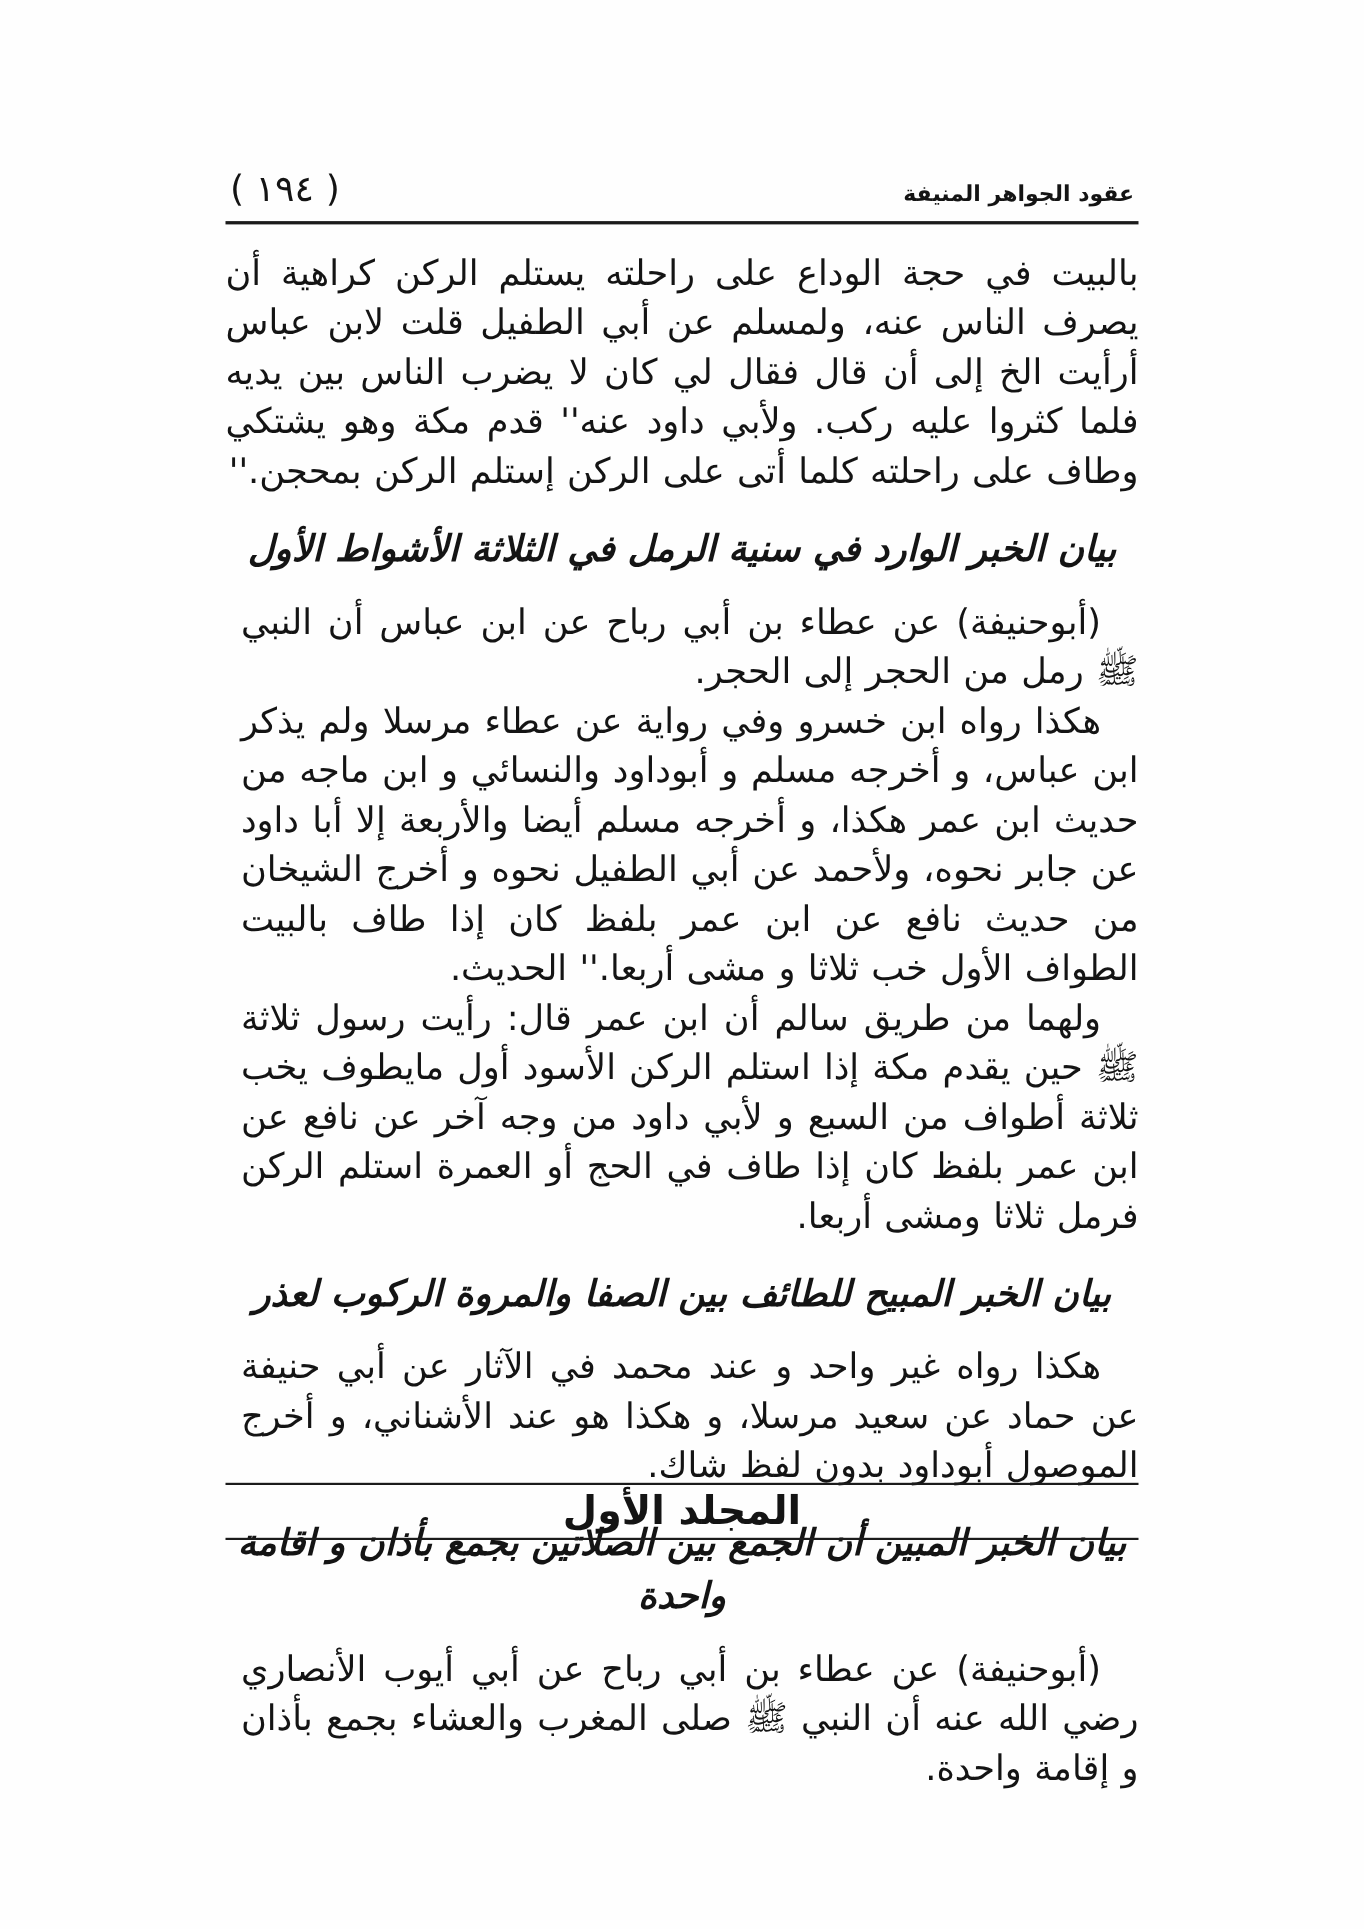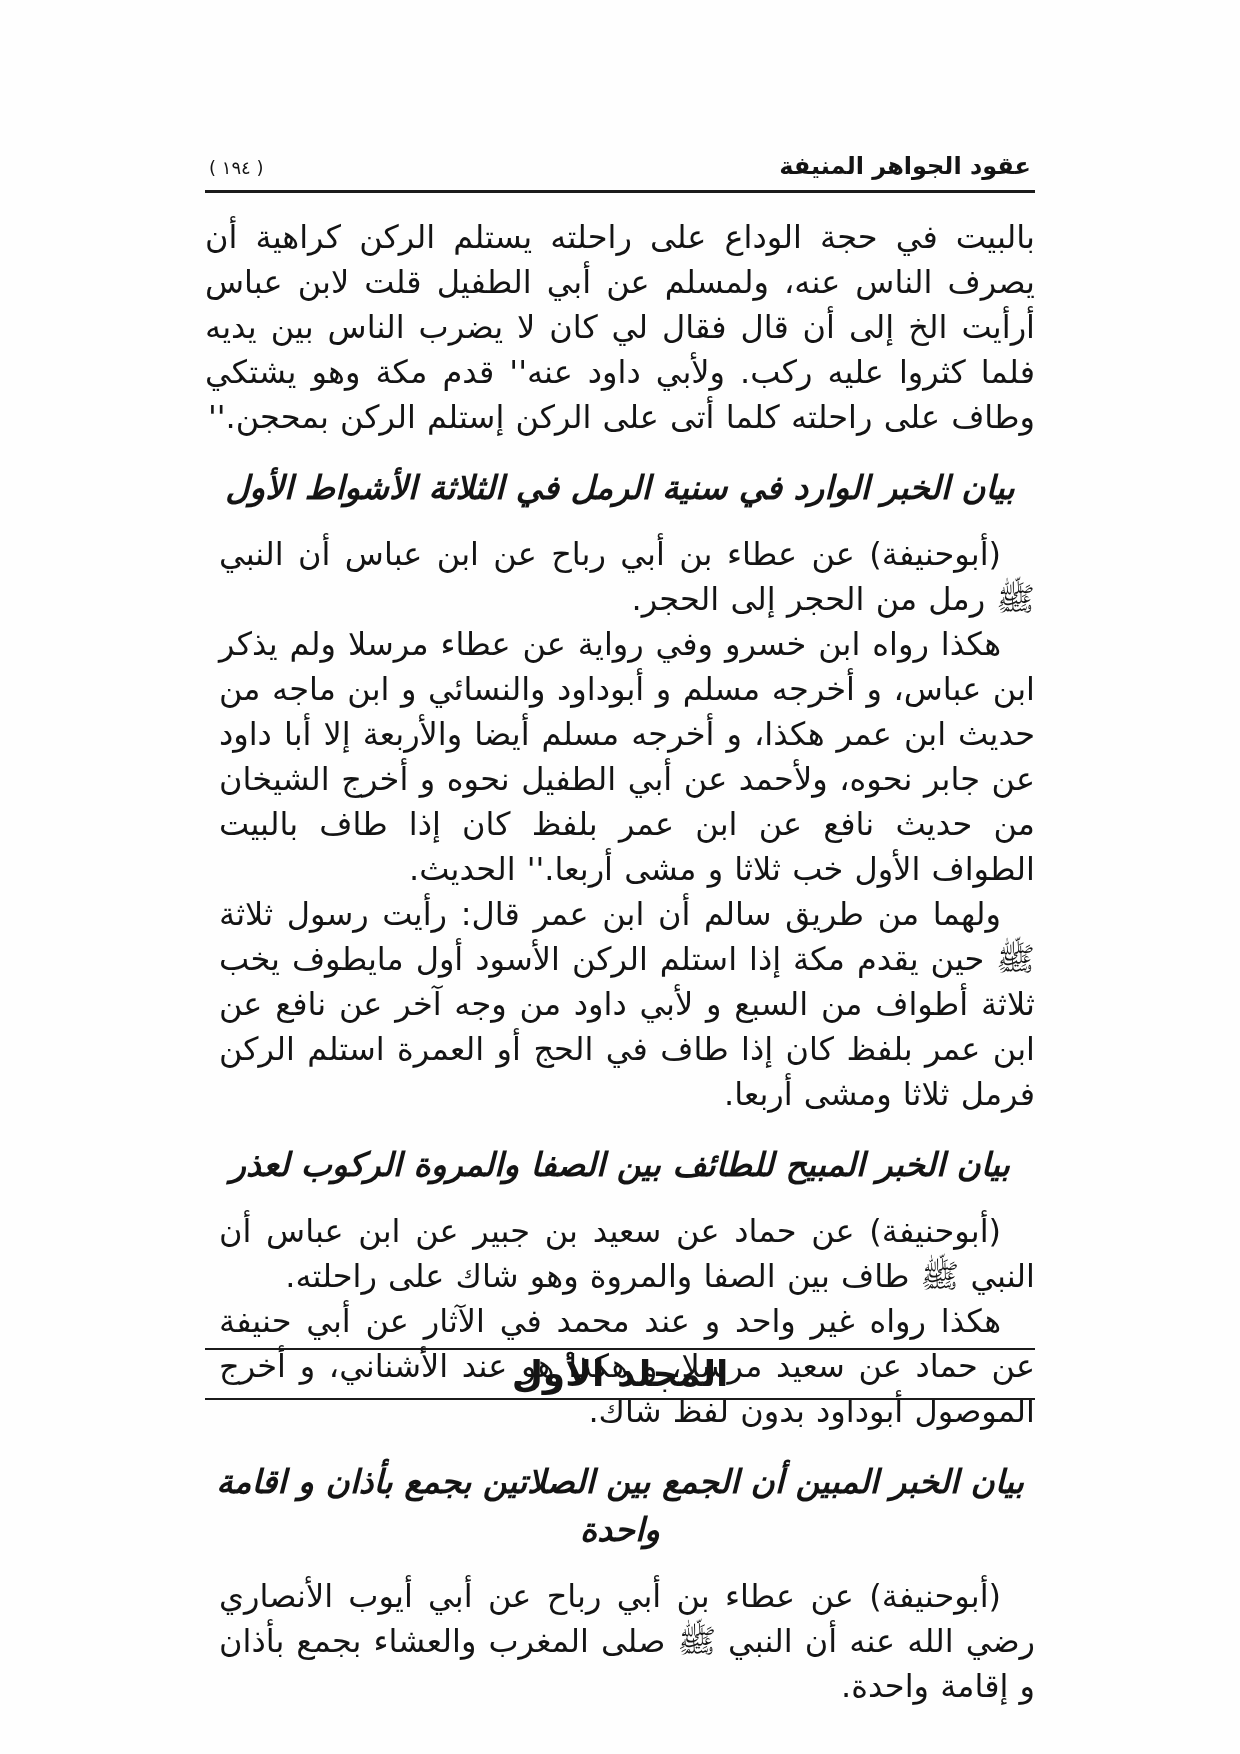--- a/index.html
+++ b/index.html
@@ -28,27 +28,27 @@
   }
 
   .page-header {
     display: flex;
     justify-content: space-between;
     align-items: baseline;
     padding: 0 4px 10px 4px;
   }
 
   .book-title {
-    font-size: 24px;
+    font-size: 20px;
     font-weight: bold;
     letter-spacing: 0.5px;
   }
 
   .page-number {
-    font-size: 18px;
+    font-size: 33px;
   }
 
   .header-rule {
     border-bottom: 3px solid #1b1b1b;
     margin-bottom: 22px;
   }
 
   .para {
     font-size: 32px;
     line-height: 45px;
@@ -112,21 +112,20 @@
       <p class="para">بالبيت في حجة الوداع على راحلته يستلم الركن كراهية أن يصرف الناس عنه، ولمسلم عن أبي الطفيل قلت لابن عباس أرأيت الخ إلى أن قال فقال لي كان لا يضرب الناس بين يديه فلما كثروا عليه ركب. ولأبي داود عنه'' قدم مكة وهو يشتكي وطاف على راحلته كلما أتى على الركن إستلم الركن بمحجن.''</p>
 
       <h2 class="heading">بيان الخبر الوارد في سنية الرمل في الثلاثة الأشواط الأول</h2>
 
       <p class="para indent">(أبوحنيفة) عن عطاء بن أبي رباح عن ابن عباس أن النبي ﷺ رمل من الحجر إلى الحجر.</p>
       <p class="para indent">هكذا رواه ابن خسرو وفي رواية عن عطاء مرسلا ولم يذكر ابن عباس، و أخرجه مسلم و أبوداود والنسائي و ابن ماجه من حديث ابن عمر هكذا، و أخرجه مسلم أيضا والأربعة إلا أبا داود عن جابر نحوه، ولأحمد عن أبي الطفيل نحوه و أخرج الشيخان من حديث نافع عن ابن عمر بلفظ كان إذا طاف بالبيت الطواف الأول خب ثلاثا و مشى أربعا.'' الحديث.</p>
       <p class="para indent">ولهما من طريق سالم أن ابن عمر قال: رأيت رسول ثلاثة ﷺ حين يقدم مكة إذا استلم الركن الأسود أول مايطوف يخب ثلاثة أطواف من السبع و لأبي داود من وجه آخر عن نافع عن ابن عمر بلفظ كان إذا طاف في الحج أو العمرة استلم الركن فرمل ثلاثا ومشى أربعا.</p>
 
       <h2 class="heading">بيان الخبر المبيح للطائف بين الصفا والمروة الركوب لعذر</h2>
 
-      <p class="para indent">(أبوحنيفة) عن حماد عن سعيد بن جبير عن ابن عباس أن النبي ﷺ طاف بين الصفا  والمروة وهو شاك على راحلته.</p>
       <p class="para indent">هكذا رواه غير واحد و عند محمد في الآثار عن أبي حنيفة عن حماد عن سعيد مرسلا، و هكذا هو عند الأشناني، و أخرج الموصول أبوداود بدون لفظ شاك.</p>
 
       <h2 class="heading">بيان الخبر المبين أن الجمع بين الصلاتين بجمع بأذان و اقامة واحدة</h2>
 
       <p class="para indent">(أبوحنيفة) عن عطاء بن أبي رباح عن أبي أيوب الأنصاري رضي الله عنه أن النبي ﷺ صلى المغرب والعشاء بجمع بأذان و إقامة واحدة.</p>
     </main>
 
   </div>
 
   <footer class="page-footer">

